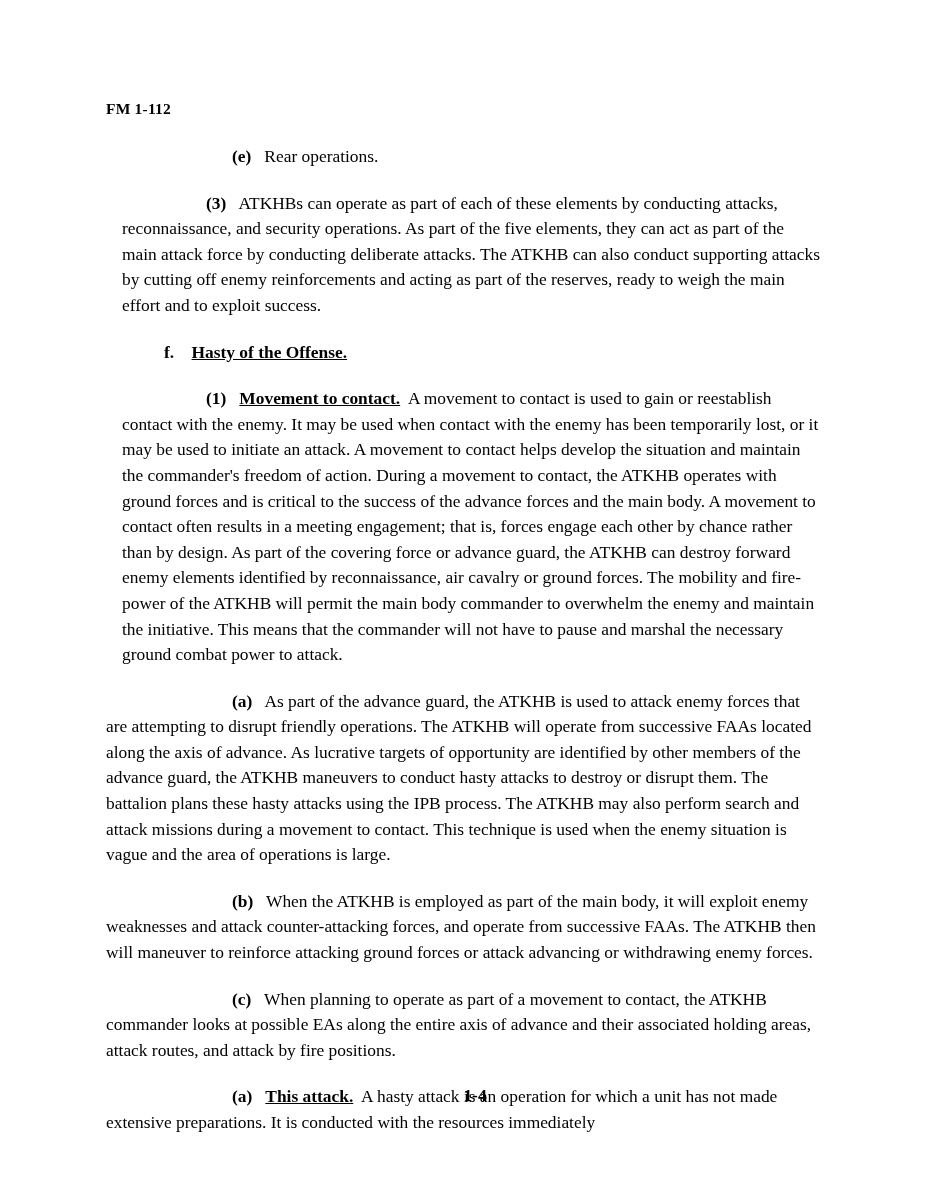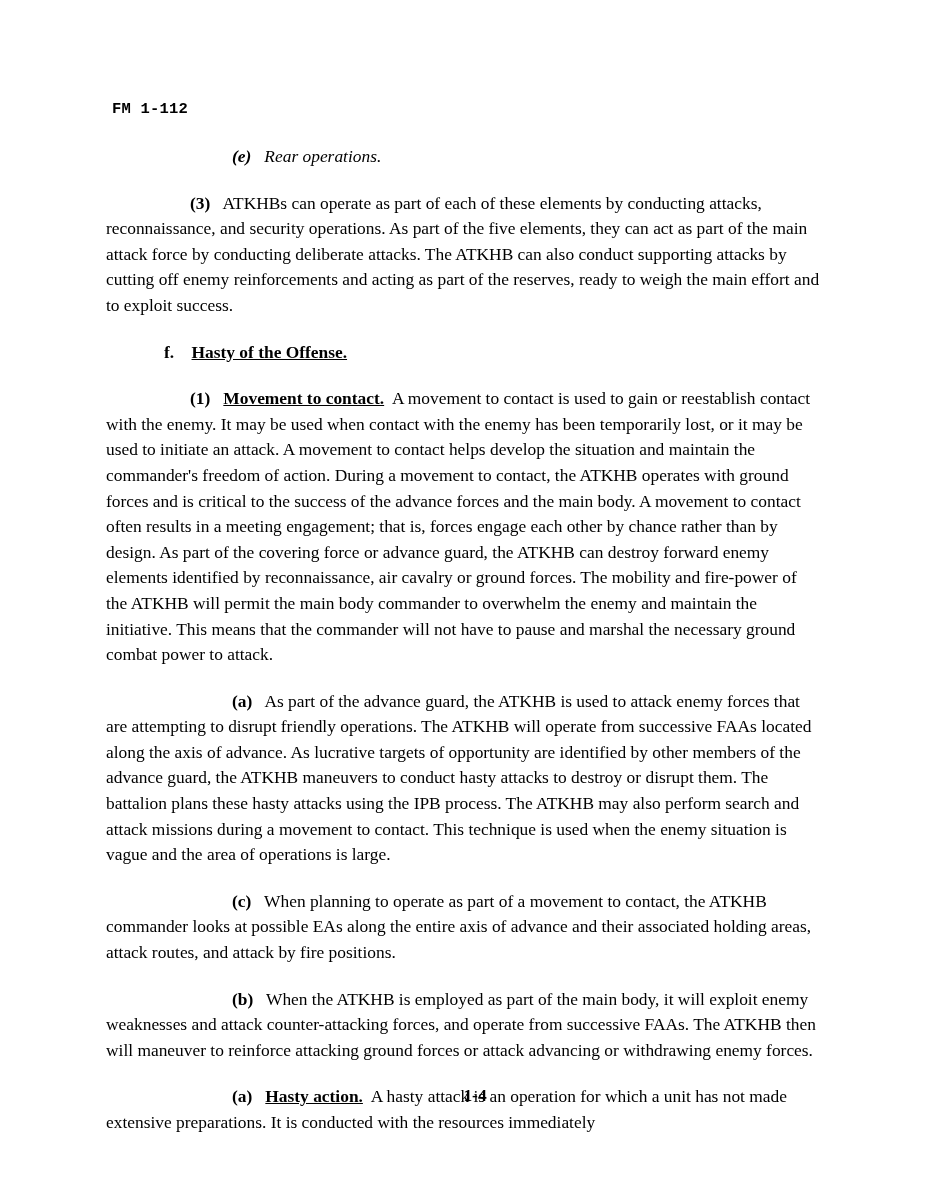--- a/index.html
+++ b/index.html
@@ -16,40 +16,40 @@
     overflow: hidden;
   }
   .page {
     position: relative;
     width: 926px;
     height: 1198px;
     box-sizing: border-box;
     padding: 100px 106px 0 106px;
   }
   .header {
-    font-family: Liberation Mono, monospace;
+    font-family: Liberation Serif, serif;
     font-weight: bold;
     font-size: 15.5px;
     letter-spacing: 0.2px;
-    margin: 0 0 26px 6px;
+    margin: 0 0 26px 0;
   }
   .body-text {
     font-size: 17.4px;
     line-height: 25.6px;
     text-align: left;
   }
   p {
     margin: 0 0 21px 0;
   }
   .indent-sub {
     text-indent: 126px;
-    font-style: italic;
   }
   .indent-num {
     text-indent: 84px;
+    margin-left: 16px;
   }
   .indent-para {
     text-indent: 126px;
   }
   .bold {
     font-weight: bold;
   }
   .bold-underline {
     font-weight: bold;
     text-decoration: underline;
@@ -81,24 +81,24 @@
     <p class="indent-sub"><span class="bold">(e)</span>&nbsp;&nbsp; <span>Rear operations.</span></p>
 
     <p class="indent-num"><span class="bold">(3)</span>&nbsp;&nbsp; <span>ATKHBs can operate as part of each of these elements by conducting attacks, reconnaissance, and security operations.  As part of the five elements, they can act as part of the main attack force by conducting deliberate attacks.  The ATKHB can also conduct supporting attacks by cutting off enemy reinforcements and acting as part of the reserves, ready to weigh the main effort and to exploit success.</span></p>
 
     <p class="heading-f"><span class="bold">f.</span>&nbsp;&nbsp;&nbsp; <span class="bold-underline">Hasty of the Offense.</span></p>
 
     <p class="indent-num"><span class="bold">(1)</span>&nbsp;&nbsp; <span class="bold-underline">Movement to contact.</span>&nbsp; <span>A movement to contact is used to gain or reestablish contact with the enemy.  It may be used when contact with the enemy has been temporarily lost, or it may be used to initiate an attack.  A movement to contact helps develop the situation and maintain the commander's freedom of action.  During a movement to contact, the ATKHB operates with ground forces and is critical to the success of the advance forces and the main body.  A movement to contact often results in a meeting engagement; that is, forces engage each other by chance rather than by design.  As part of the covering force or advance guard, the ATKHB can destroy forward enemy elements identified by reconnaissance, air cavalry or ground forces.  The mobility and fire-power of the ATKHB will permit the main body commander to overwhelm the enemy and maintain the initiative.  This means that the commander will not have to pause and marshal the necessary ground combat power to attack.</span></p>
 
     <p class="indent-para"><span class="bold">(a)</span>&nbsp;&nbsp; <span>As part of the advance guard, the ATKHB is used to attack enemy forces that are attempting to disrupt friendly operations.  The ATKHB will operate from successive FAAs located along the axis of advance.  As lucrative targets of opportunity are identified by other members of the advance guard, the ATKHB maneuvers to conduct hasty attacks to destroy or disrupt them.  The battalion plans these hasty attacks using the IPB process.  The ATKHB may also perform search and attack missions during a movement to contact.  This technique is used when the enemy situation is vague and the area of operations is large.</span></p>
 
+    <p class="indent-para"><span class="bold">(b)</span>&nbsp;&nbsp; <span>When the ATKHB is employed as part of the main body, it will exploit enemy weaknesses and attack counter-attacking forces, and operate from successive FAAs.  The ATKHB then will maneuver to reinforce attacking ground forces or attack advancing or withdrawing enemy forces.</span></p>
+
     <p class="indent-para"><span class="bold">(c)</span>&nbsp;&nbsp; <span>When planning to operate as part of a movement to contact, the ATKHB commander looks at possible EAs along the entire axis of advance and their associated holding areas, attack routes, and attack by fire positions.</span></p>
 
-    <p class="indent-para"><span class="bold">(b)</span>&nbsp;&nbsp; <span>When the ATKHB is employed as part of the main body, it will exploit enemy weaknesses and attack counter-attacking forces, and operate from successive FAAs.  The ATKHB then will maneuver to reinforce attacking ground forces or attack advancing or withdrawing enemy forces.</span></p>
 
-
-    <p class="indent-para"><span class="bold">(a)</span>&nbsp;&nbsp; <span class="bold-underline">Hasty action.</span>&nbsp; <span>A hasty attack is an operation for which a unit has not made extensive preparations.  It is conducted with the resources immediately</span></p>
+    <p class="indent-para"><span class="bold">(a)</span>&nbsp;&nbsp; <span class="bold-underline">This attack.</span>&nbsp; <span>A hasty attack is an operation for which a unit has not made extensive preparations.  It is conducted with the resources immediately</span></p>
 
   </div>
 
   <div class="footer">1-4</div>
 
 </div>
 
 </body></html>

